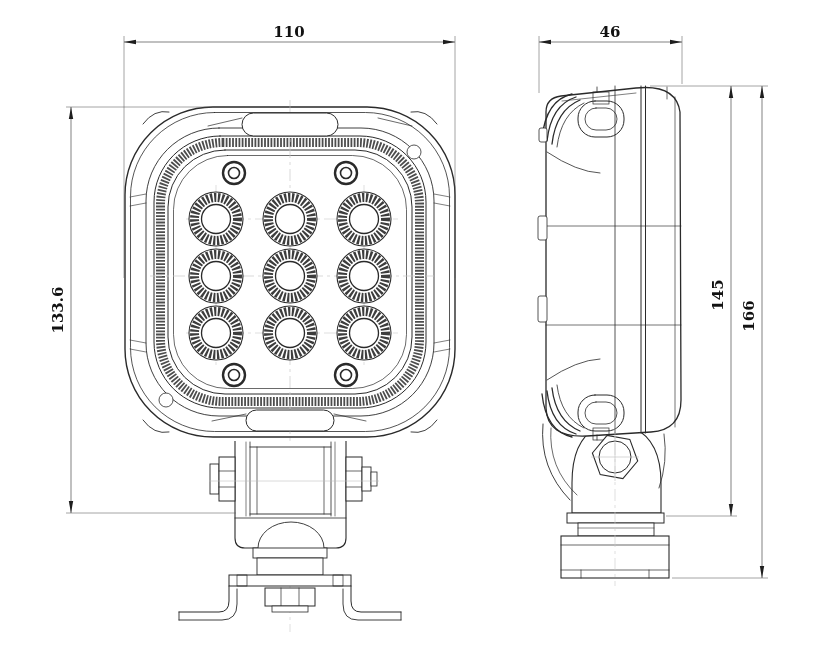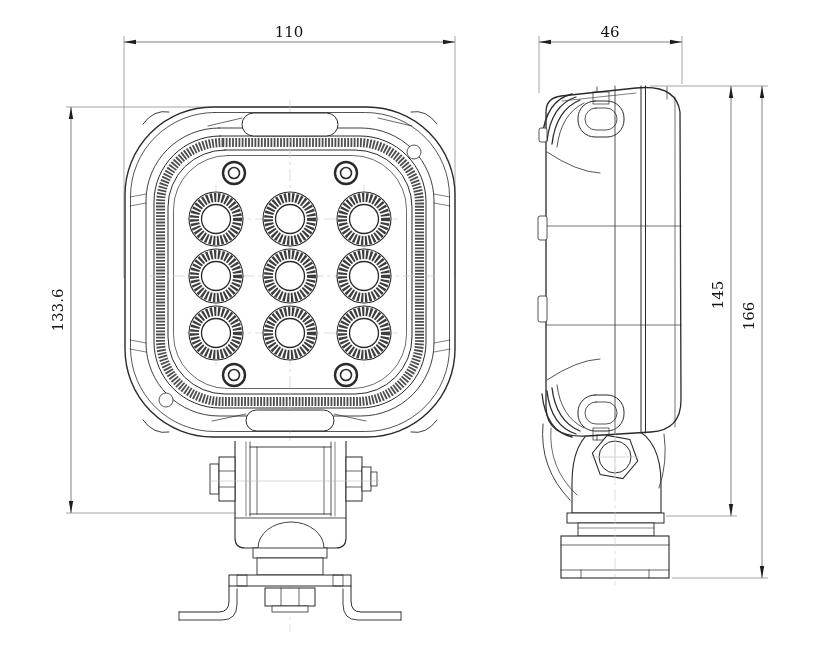--- a/index.html
+++ b/index.html
@@ -1,16 +1,16 @@
 <!DOCTYPE html>
 <html><head>
 <meta charset="utf-8">
 <style>
   html,body{margin:0;padding:0;background:#fff;}
-  .canvas{position:relative;width:822px;height:647px;background:#fff;overflow:hidden;}
+  .canvas{position:relative;width:822px;height:647px;background:#fff;overflow:hidden;font-weight:bold;}
   svg{position:absolute;left:0;top:0;}
   .s1{stroke:#2a2a2a;fill:none;stroke-linecap:round;}
   .sf{stroke:#2a2a2a;fill:#ffffff;}
   .cl{stroke:#c9c9c9;fill:none;stroke-dasharray:12 4 3 4;}
   .clg{stroke:#bdbdbd;fill:none;}
   .hatch{stroke:#3a3a3a;fill:none;stroke-dasharray:1.8 1.4;}
   .led{stroke:#3d3d3d;fill:none;stroke-dasharray:2.2 1.6;}
   .dim{stroke:#4a4a4a;fill:none;}
   .ext{stroke:#5a5a5a;fill:none;}
   .ar{fill:#1e1e1e;stroke:none;}

